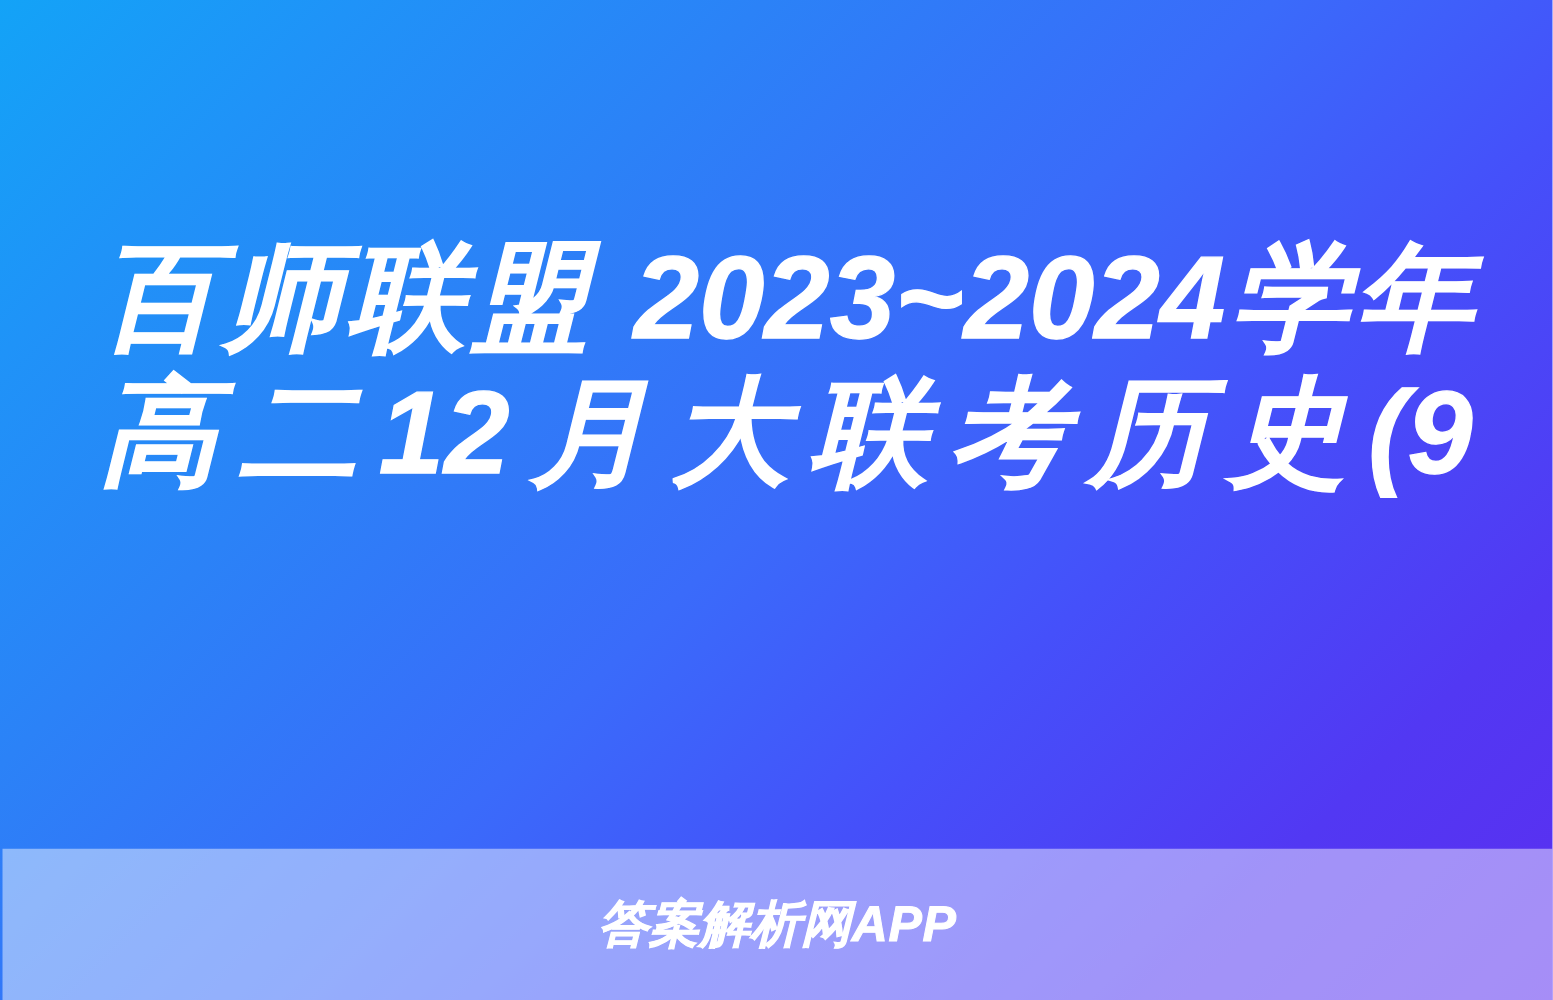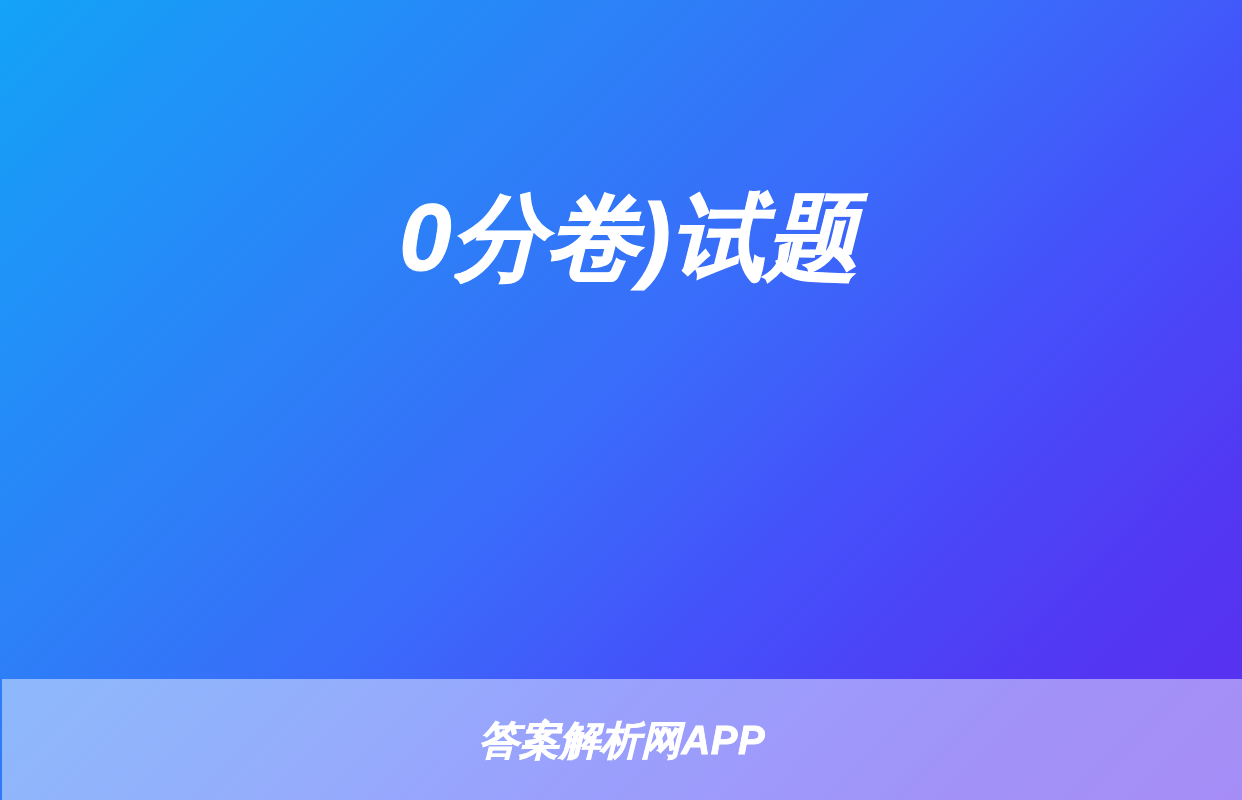--- a/index.html
+++ b/index.html
@@ -98,20 +98,20 @@
     -webkit-text-stroke: 0.8px #ffffff;
     white-space: nowrap;
   }
 </style>
 </head>
 <body>
 
 <div class="poster">
 
   <div class="title-block">
-    <div class="title-last">0分卷)试题</div>
+    <div class="title-text">百师联盟 2023~2024学年高二12月大联考历史(9</div>
   </div>
 
   <div class="footer-band">
     <span class="footer-text">答案解析网APP</span>
   </div>
 
 </div>
 
 </body></html>

